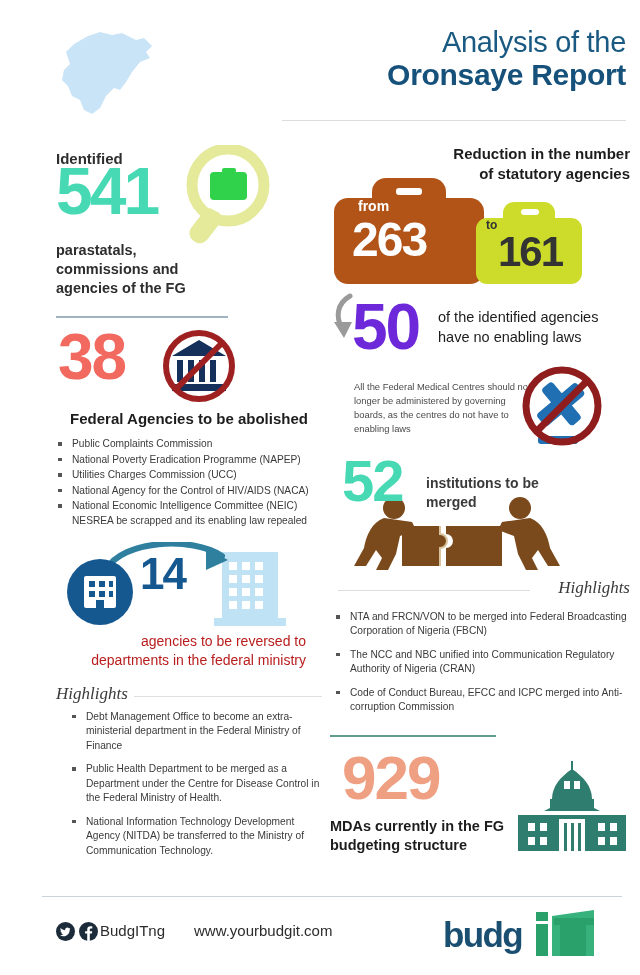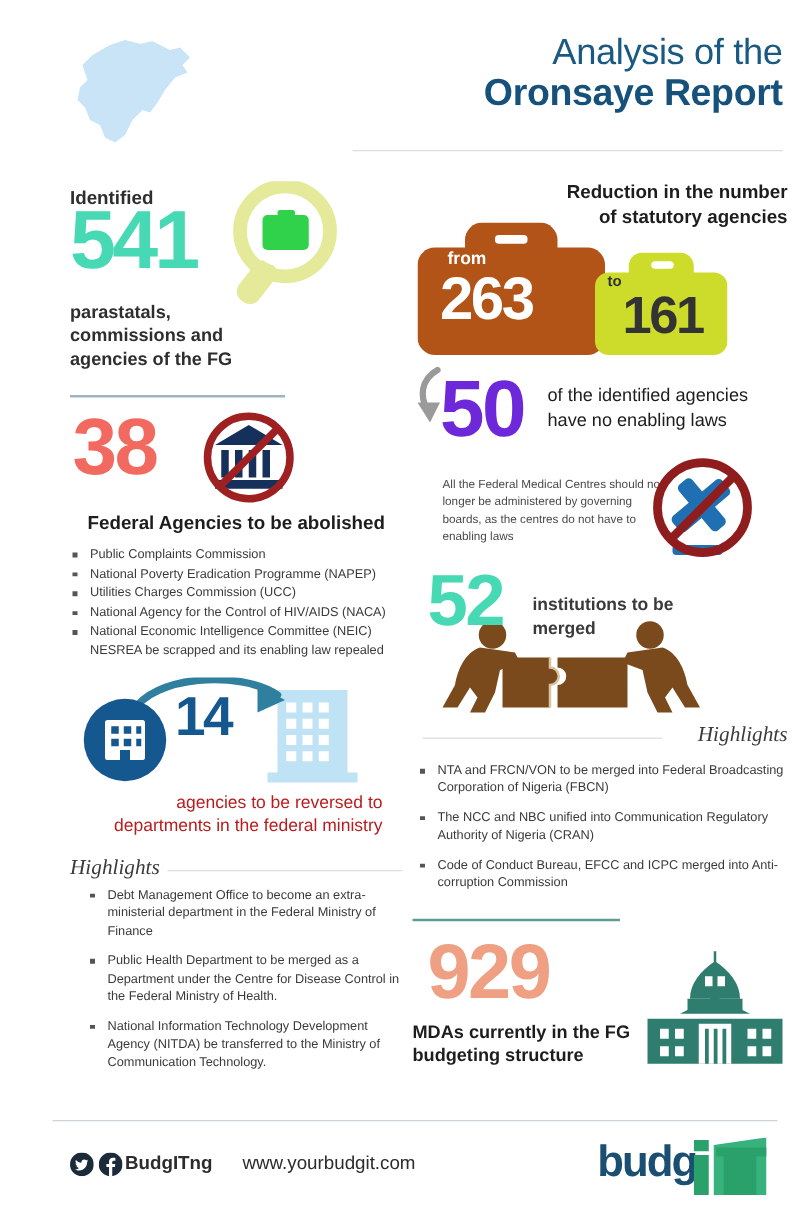--- a/index.html
+++ b/index.html
@@ -164,26 +164,26 @@
   }
   .capitol-icon { position:absolute; right:0px; top:10px; }
 
   
   .footer-rule {
     position:absolute; left:30px; top:896px; width:580px; height:1px; background:#c9d4dc;
   }
   .footer { position:absolute; left:30px; top:912px; width:580px; height:44px; }
   .foot-social { position:absolute; left:14px; top:10px; display:flex; align-items:center; gap:4px; }
   .foot-handle {
-    position:absolute; left:58px; top:10px; font-size:15px; color:#2c2c2c; font-weight:bold;
+    position:absolute; left:58px; top:10px; font-size:15px; color:#2c2c2c; font-weight:normal;
   }
   .foot-url {
     position:absolute; left:152px; top:10px; font-size:15px; color:#2c2c2c;
   }
-  .foot-logo { position:absolute; right:5px; top:-2px; display:flex; align-items:flex-start; }
+  .foot-logo { position:absolute; right:24px; top:-2px; display:flex; align-items:center;gap:16px; }
   .logo-word {
     font-size:35px; font-weight:bold; color:#1b4f72; letter-spacing:-1.6px;
     font-family:"Liberation Sans", sans-serif;
   }
 </style>
 </head>
 <body>
 
 <div class="page">
 

